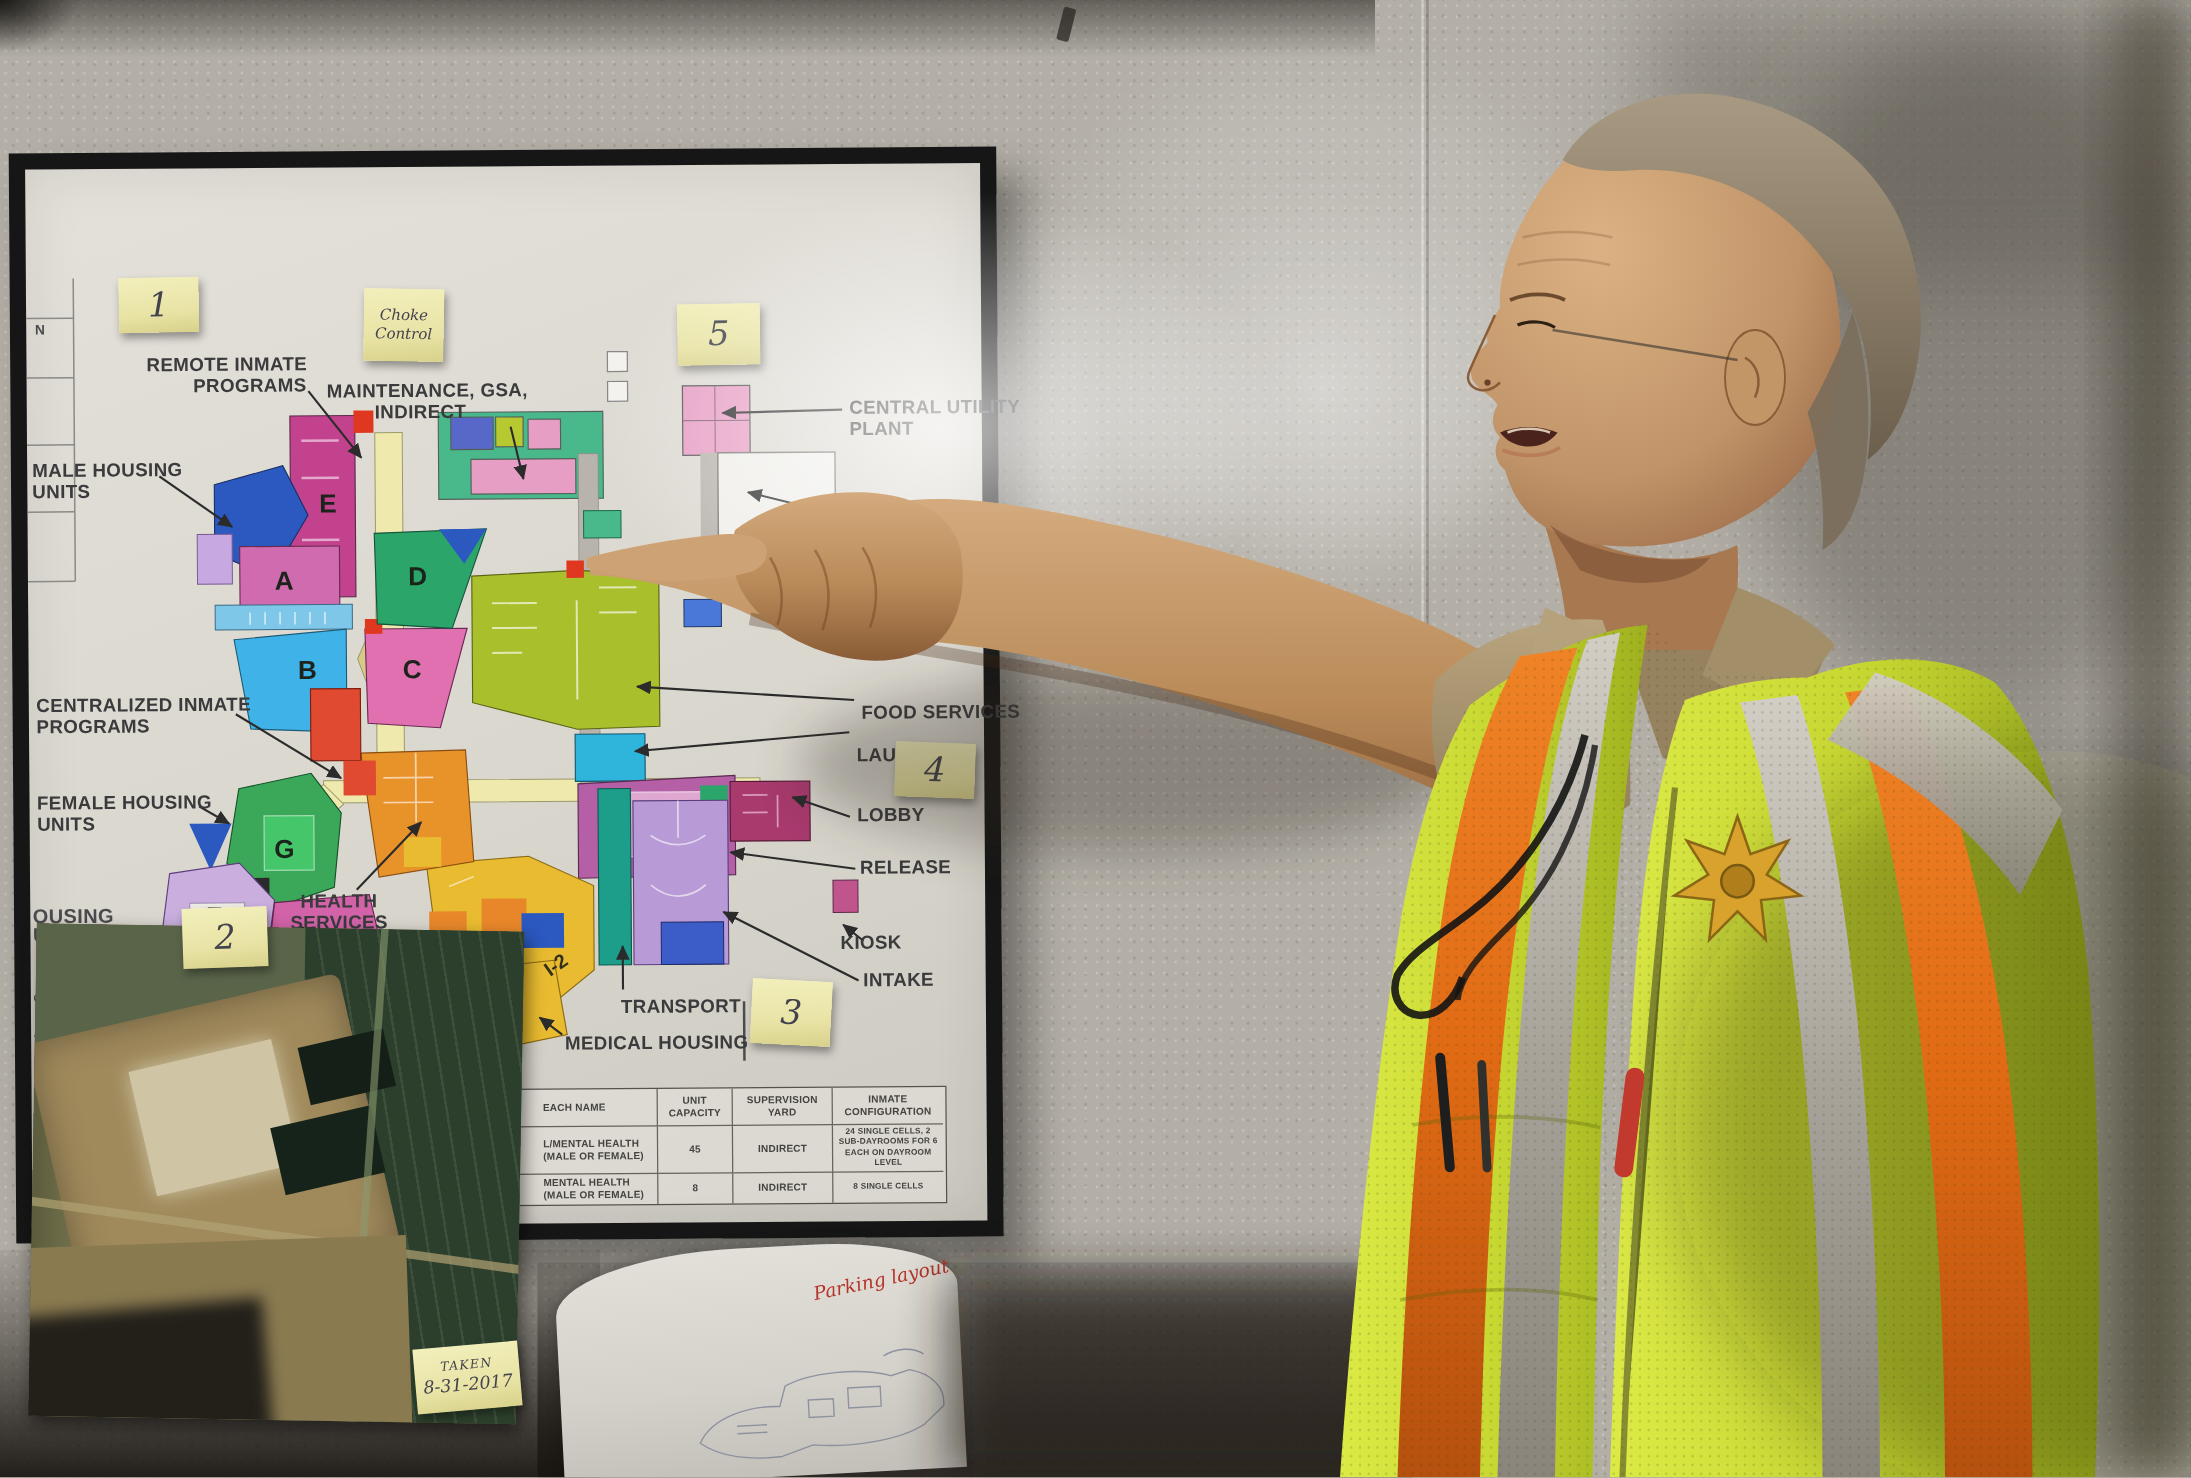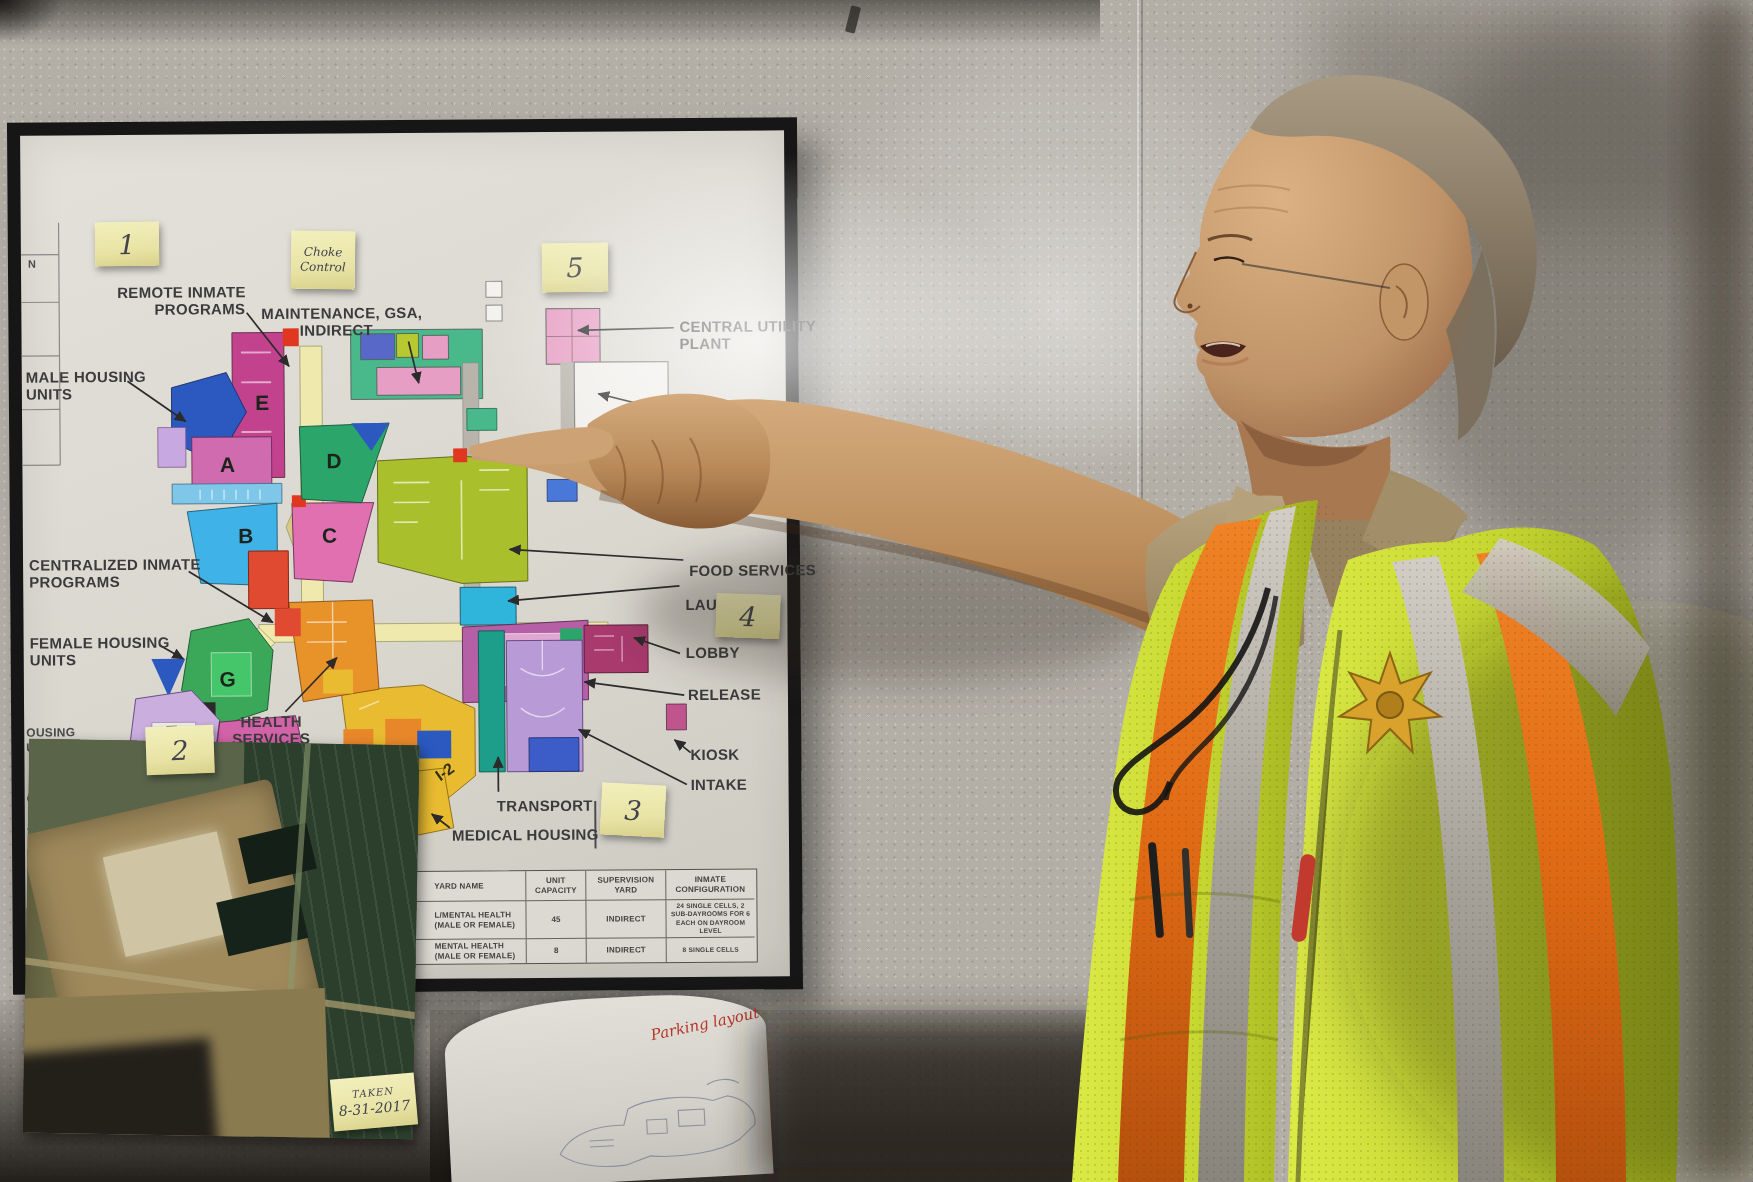--- a/index.html
+++ b/index.html
@@ -19,21 +19,21 @@
   
   #poster{left:10px;top:120px;width:764px;height:846px;background:linear-gradient(160deg,#e4e1da 0%,#dad7cf 55%,#ccc9c1 100%);
     border:13px solid #161616;box-shadow:20px 24px 34px rgba(0,0,0,.4), inset 0 0 46px rgba(0,0,0,.09);
     transform:rotate(-0.4deg);z-index:10;}
   #map-svg{position:absolute;left:0;top:0;width:764px;height:846px;}
   .lbl{position:absolute;font-weight:700;color:#3b3b3d;font-size:15px;line-height:1.1;letter-spacing:.3px;white-space:nowrap;}
   .lbl span{display:block;}
   .lbl.right{text-align:right;}
   .lbl.center{text-align:center;}
   .lbl.small{font-size:13px;opacity:.85;}
-  .frag{position:absolute;left:2px;font-weight:700;color:#4c4c4e;font-size:12px;letter-spacing:.3px;}
+  .frag{position:absolute;left:2px;font-weight:700;color:#4c4c4e;font-size:16px;letter-spacing:.3px;}
   
   #unit-table{position:absolute;left:354px;top:738px;width:376px;border:1.5px solid #55524c;display:grid;
     grid-template-columns:146px 60px 80px 88px;grid-template-rows:30px 38px 24px;background:rgba(230,227,220,.55);color:#45433e;}
   #unit-table>div{border-right:1px solid #66635c;border-bottom:1px solid #66635c;display:flex;flex-direction:column;
     align-items:center;justify-content:center;font-size:8px;font-weight:700;letter-spacing:.2px;text-align:center;line-height:1.25;}
   #unit-table>div:nth-child(4n){border-right:none;}
   #unit-table>div:nth-child(n+9){border-bottom:none;}
   #unit-table .namec{align-items:flex-start;text-align:left;padding-left:54px;padding-right:4px;box-sizing:border-box;justify-content:center;}
   #unit-table .cfg{font-size:6.6px;font-weight:700;padding:0 3px;}
   
@@ -291,21 +291,21 @@
     </div>
     <div class="lbl" style="left:662px;top:466px">
       <span>LAUNDRY</span>
     </div>
     <div class="lbl" style="left:662px;top:514px">
       <span>LOBBY</span>
     </div>
     <div class="lbl" style="left:664px;top:556px">
       <span>RELEASE</span>
     </div>
-    <div class="lbl" style="left:666px;top:616px">
+    <div class="lbl" style="left:648px;top:616px">
       <span>KIOSK</span>
     </div>
     <div class="lbl" style="left:666px;top:646px">
       <span>INTAKE</span>
     </div>
     <div class="lbl" style="left:472px;top:666px">
       <span>TRANSPORT</span>
     </div>
     <div class="lbl" style="left:427px;top:695px">
       <span>MEDICAL HOUSING</span>
@@ -319,21 +319,21 @@
     </div>
 
     <div class="frag" style="top:590px">OUSING</div>
     <div class="frag" style="top:605px">URATION</div>
     <div class="frag" style="top:658px;font-size:9px">CY CELL</div>
     <div class="frag" style="top:686px;font-size:9px">ATE MU</div>
     <div class="frag" style="top:712px;font-size:9px">NCY CO</div>
 
     <div id="unit-table">
       <div class="hc namec">
-          <span>YARD NAME</span>
+          <span>EACH NAME</span>
         </div>
       <div class="hc">
           <span>UNIT</span>
           <span>CAPACITY</span>
         </div>
       <div class="hc">
           <span>SUPERVISION</span>
           <span>YARD</span>
         </div>
       <div class="hc">

